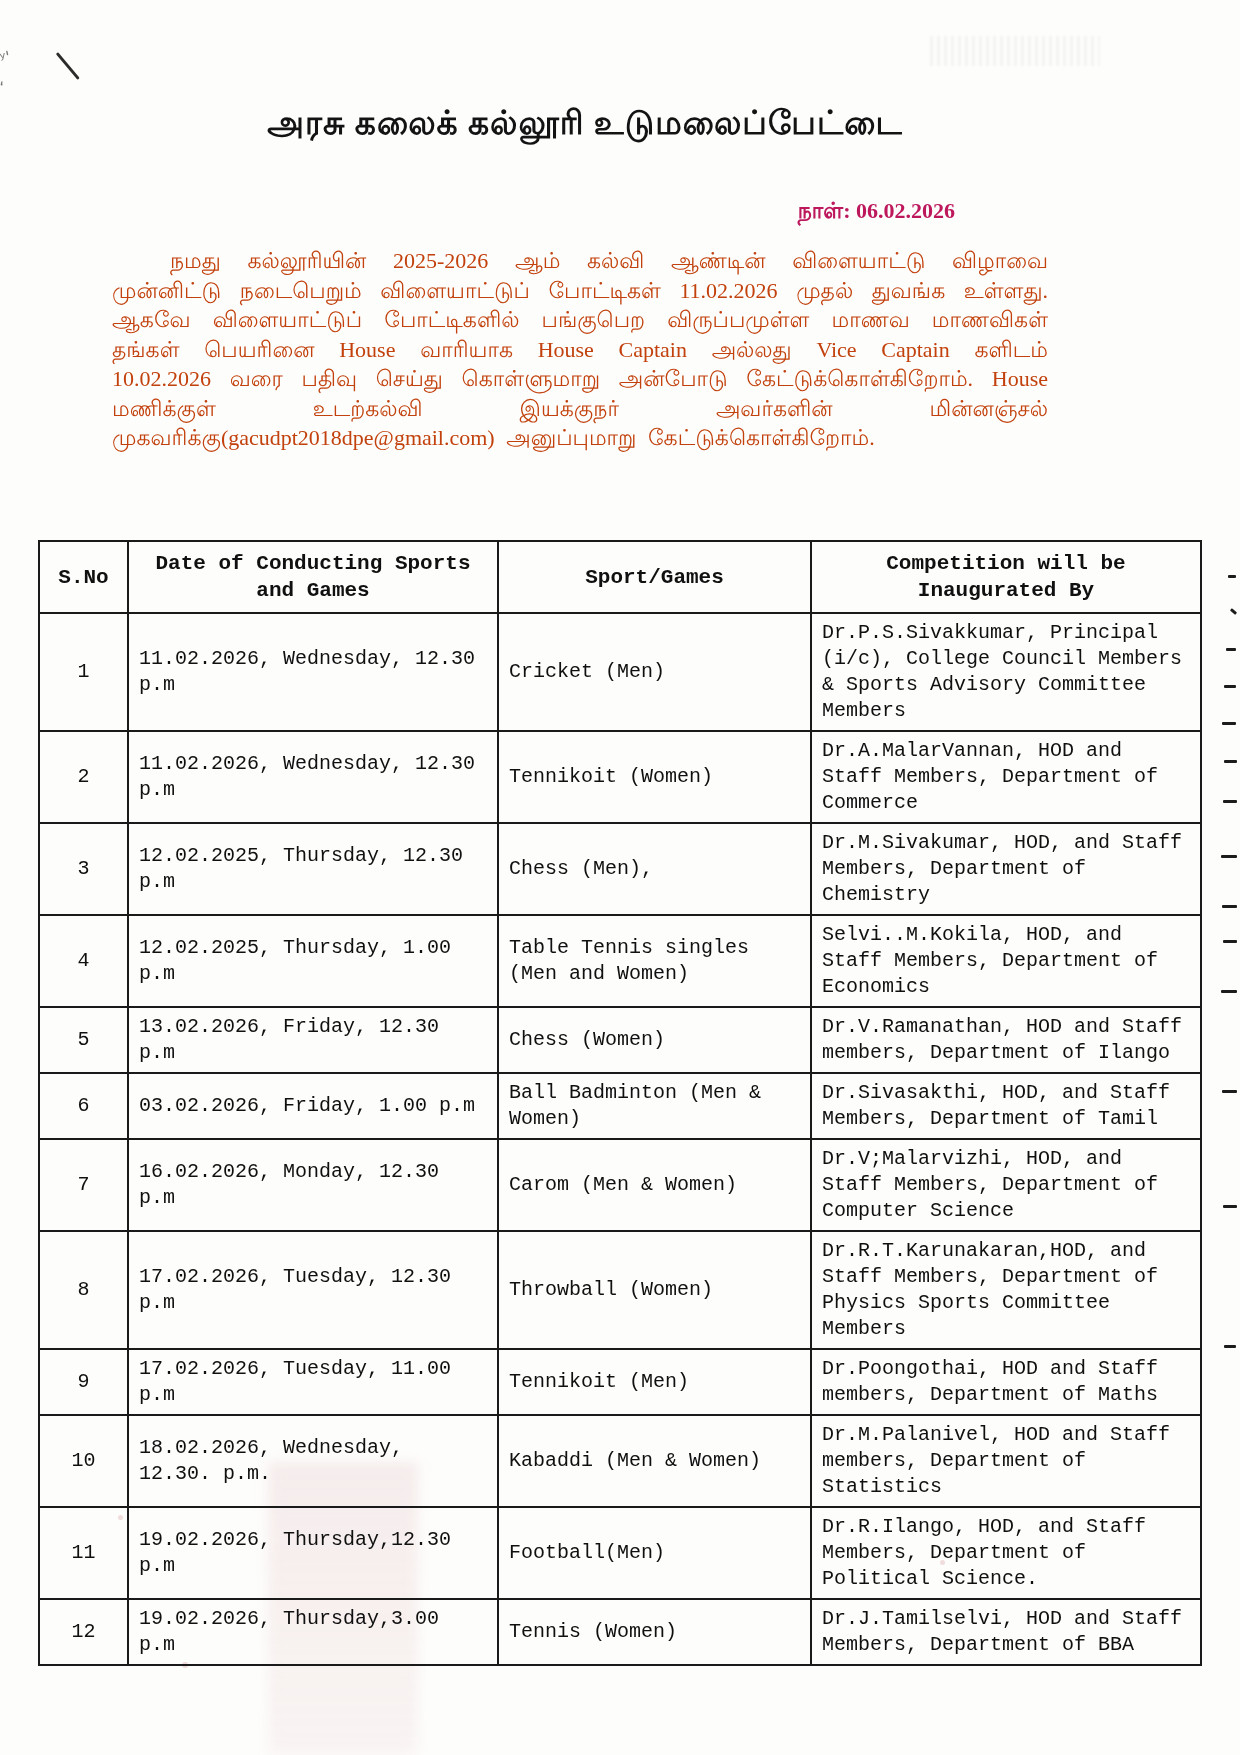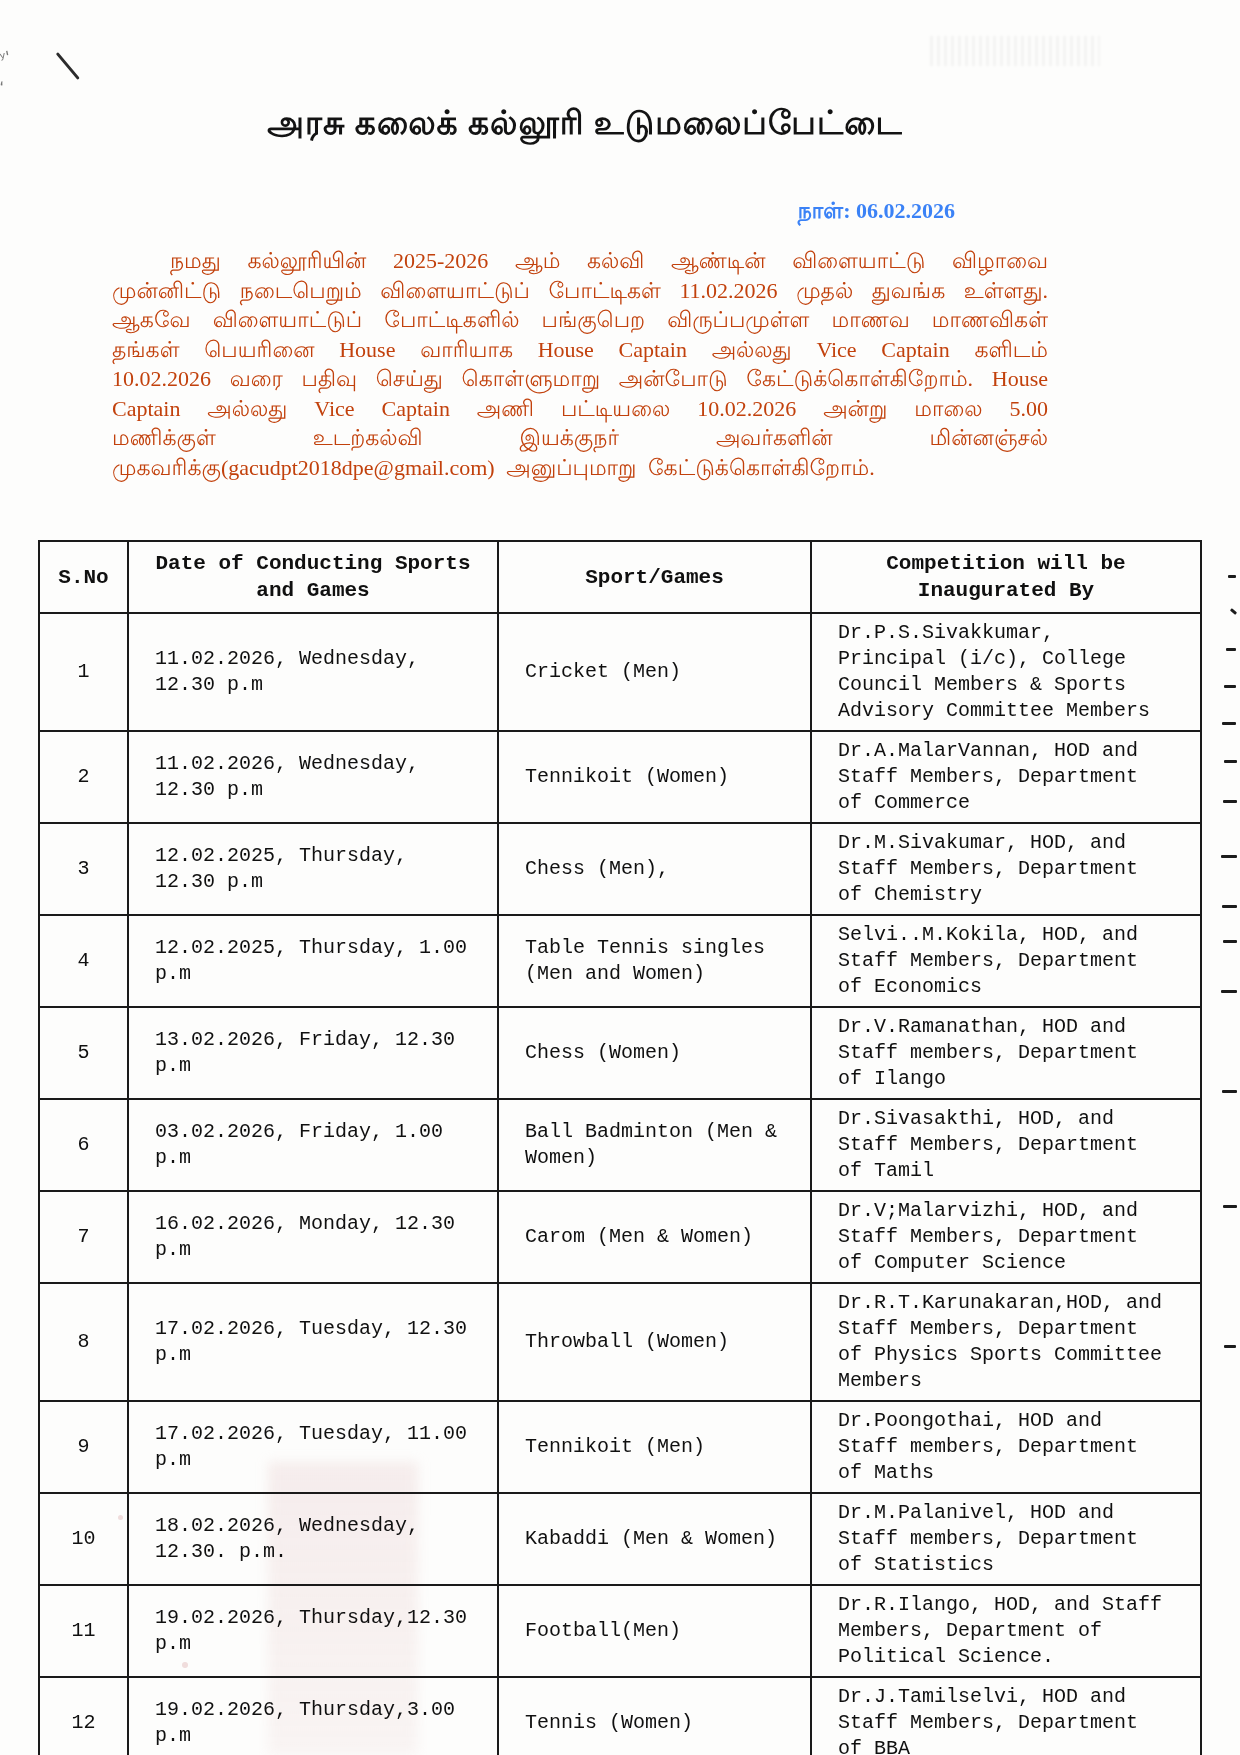--- a/index.html
+++ b/index.html
@@ -47,21 +47,21 @@
   .edge-dashes i:nth-of-type(11){left:1221px;top:990px;width:16px;}
   .edge-dashes i:nth-of-type(12){left:1222px;top:1090px;width:15px;}
   .edge-dashes i:nth-of-type(13){left:1223px;top:1205px;width:14px;}
   .edge-dashes i:nth-of-type(14){left:1224px;top:1345px;width:12px;}
 
   .doc-header{position:absolute;left:0;top:103px;width:1170px;text-align:center;}
   .title-line{
     font-size:33px;font-weight:600;letter-spacing:1px;line-height:40px;color:#131313;
   }
   .date-line{
-    position:absolute;top:198px;right:285px;font-size:22px;font-weight:600;color:#3b82f6;
+    position:absolute;top:198px;right:285px;font-size:22px;font-weight:600;color:#be185d;
   }
   .body-paragraph{
     position:absolute;left:112px;top:246px;width:936px;
     font-size:22px;line-height:29.5px;color:#c2410c;
   }
   .body-paragraph .pline{
     text-align:justify;text-align-last:justify;white-space:normal;
   }
   .body-paragraph .pline.first{text-indent:58px;}
   .body-paragraph .pline.last{text-align:right;text-align-last:left;word-spacing:6px;}
@@ -70,21 +70,21 @@
     position:absolute;left:38px;top:540px;width:1162px;
     border-collapse:collapse;table-layout:fixed;
     font-family:Liberation Mono, monospace;font-size:20px;color:#101010;
   }
   table.schedule col.c-sno{width:89px;}
   table.schedule col.c-date{width:370px;}
   table.schedule col.c-sport{width:313px;}
   table.schedule col.c-by{width:390px;}
   table.schedule th, table.schedule td{
     border:2px solid #1a1a1a;vertical-align:middle;
-    padding:6px 26px;line-height:26px;
+    padding:6px 10px;line-height:26px;
   }
   table.schedule th{
     font-size:21px;font-weight:bold;text-align:center;padding:8px 6px;line-height:27px;
   }
   td.sno{text-align:center;}
   td.date{padding-left:18px;margin-top:36px;}
   td.sport{padding-left:13px;}
   td.by{padding-left:12px;padding-right:6px;}
   tr.body-row{height:64px;}
 </style>
@@ -120,21 +120,20 @@
   <div class="title-line">அரசு கலைக் கல்லூரி உடுமலைப்பேட்டை</div>
 </div>
 <div class="date-line">நாள்: 06.02.2026</div>
 
 <div class="body-paragraph">
   <div class="pline first">நமது கல்லூரியின் 2025-2026 ஆம் கல்வி ஆண்டின் விளையாட்டு விழாவை</div>
   <div class="pline">முன்னிட்டு நடைபெறும் விளையாட்டுப் போட்டிகள் 11.02.2026 முதல் துவங்க உள்ளது.</div>
   <div class="pline">ஆகவே விளையாட்டுப் போட்டிகளில் பங்குபெற விருப்பமுள்ள மாணவ மாணவிகள்</div>
   <div class="pline">தங்கள் பெயரினை House வாரியாக House Captain அல்லது Vice Captain களிடம்</div>
   <div class="pline">10.02.2026 வரை பதிவு செய்து கொள்ளுமாறு அன்போடு கேட்டுக்கொள்கிறோம். House</div>
-  <div class="pline">Captain அல்லது Vice Captain அணி பட்டியலை 10.02.2026 அன்று மாலை 5.00</div>
   <div class="pline">மணிக்குள் உடற்கல்வி இயக்குநர் அவர்களின் மின்னஞ்சல்</div>
   <div class="pline last">முகவரிக்கு(gacudpt2018dpe@gmail.com) அனுப்புமாறு கேட்டுக்கொள்கிறோம்.</div>
 </div>
 
 <table class="schedule">
   <colgroup>
     <col class="c-sno">
       <col class="c-date">
       <col class="c-sport">
       <col class="c-by">

